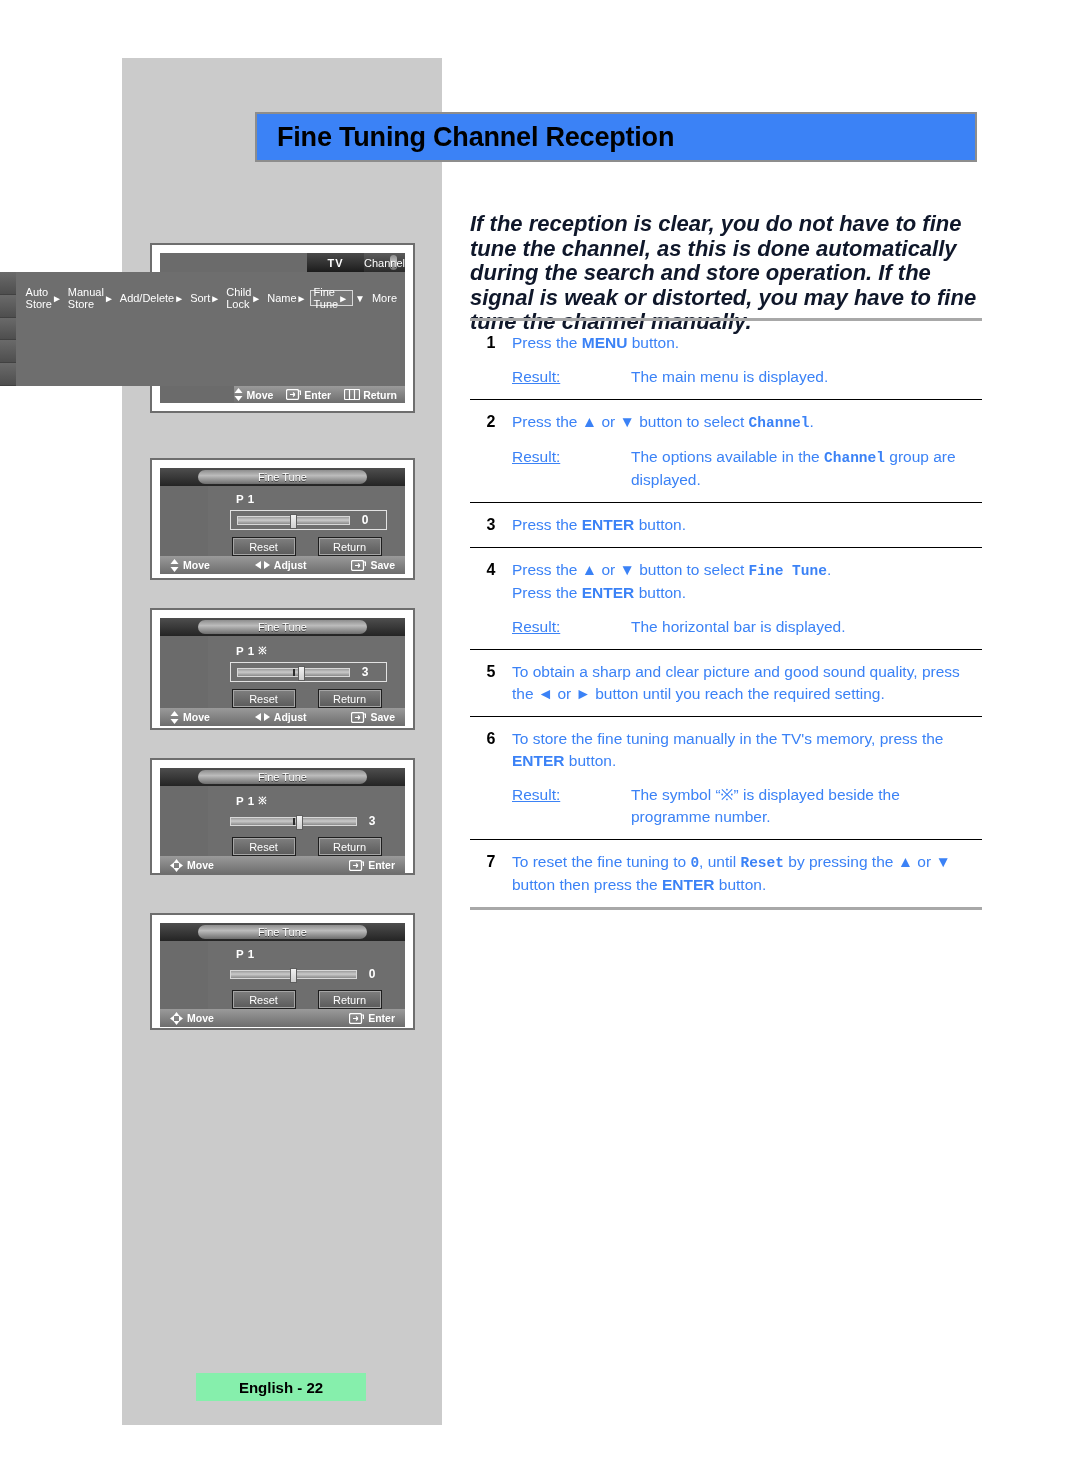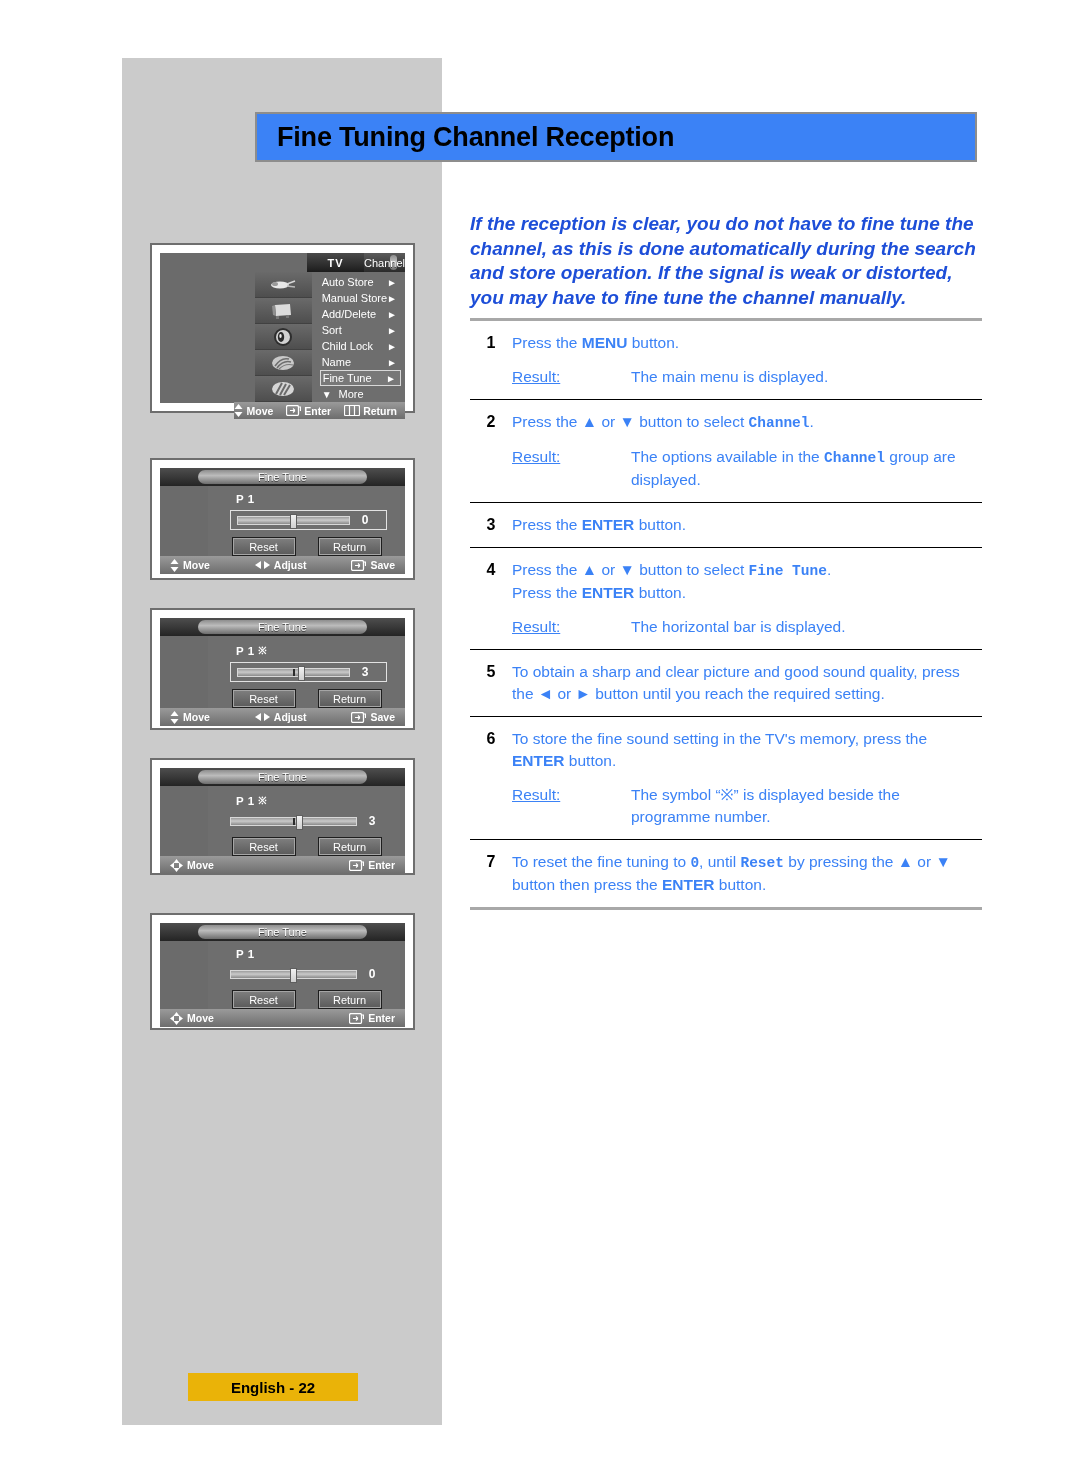--- a/index.html
+++ b/index.html
@@ -47,23 +47,23 @@
   }
 
   
   #intro {
     position: absolute;
     left: 470px;
     top: 212px;
     width: 520px;
     font-style: italic;
     font-weight: bold;
-    font-size: 19px;
+    font-size: 22px;
     line-height: 24.5px;
-    color: #1d4ed8;
+    color: #0f172a;
   }
 
   
   #steps {
     position: absolute;
     left: 470px;
     top: 318px;
     width: 512px;
   }
   .rule-top {
@@ -192,23 +192,22 @@
     border-bottom: 1px solid #414141;
     display: flex;
     align-items: center;
     justify-content: center;
     background: linear-gradient(to bottom, #6a6a6a, #4e4e4e);
   }
   .micon svg { display: block; }
   .menu-items {
     flex: 1 1 auto;
     background: #6e6e6e;
-    padding: 2px 4px 0 8px;
-    display: flex;
-    flex-direction: column;
+    padding: 18px 4px 0 8px;
+    display: flex;
   }
   .mitem {
     height: 16px;
     display: flex;
     align-items: center;
     justify-content: space-between;
     font-size: 11px;
     color: #ffffff;
     padding: 0 4px 0 2px;
     box-sizing: border-box;
@@ -353,25 +352,25 @@
   .ft-bottom.two { justify-content: space-between; }
 
   #fig-ft1 { left: 150px; top: 458px; width: 265px; height: 122px; }
   #fig-ft2 { left: 150px; top: 608px; width: 265px; height: 122px; }
   #fig-ft3 { left: 150px; top: 758px; width: 265px; height: 117px; }
   #fig-ft4 { left: 150px; top: 913px; width: 265px; height: 117px; }
 
   
   #footer {
     position: absolute;
-    left: 188px;
+    left: 196px;
     top: 1373px;
     width: 170px;
     height: 28px;
-    background: #eab308;
+    background: #86efac;
     display: flex;
     align-items: center;
     justify-content: center;
     font-size: 15px;
     font-weight: bold;
     color: #000;
   }
 
   .ast { font-size: 10px; vertical-align: 1px; }
 </style>
@@ -438,21 +437,21 @@
     <div class="step-num">5</div>
     <div class="step-body">
       <p>To obtain a sharp and clear picture and good sound quality, press the ◄ or ► button until you reach the required setting.</p>
     </div>
   </div>
   <div class="rule"></div>
 
   <div class="step">
     <div class="step-num">6</div>
     <div class="step-body">
-      <p><span>To store the fine sound setting in the TV's memory, press the </span><b class="kbd">ENTER</b><span> button.</span></p>
+      <p><span>To store the fine tuning manually in the TV's memory, press the </span><b class="kbd">ENTER</b><span> button.</span></p>
       <div class="result-row">
         <div class="result-label">Result:</div>
         <div class="result-text">The symbol “※” is displayed beside the programme number.</div>
       </div>
     </div>
   </div>
   <div class="rule"></div>
 
   <div class="step">
     <div class="step-num">7</div>

